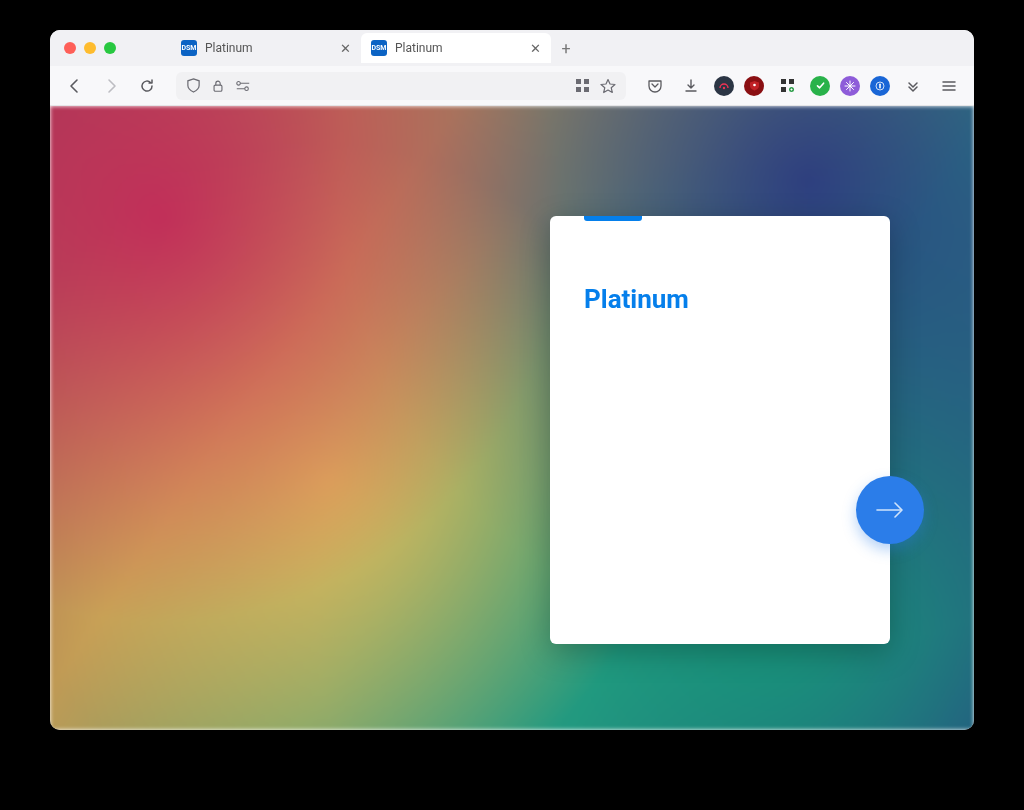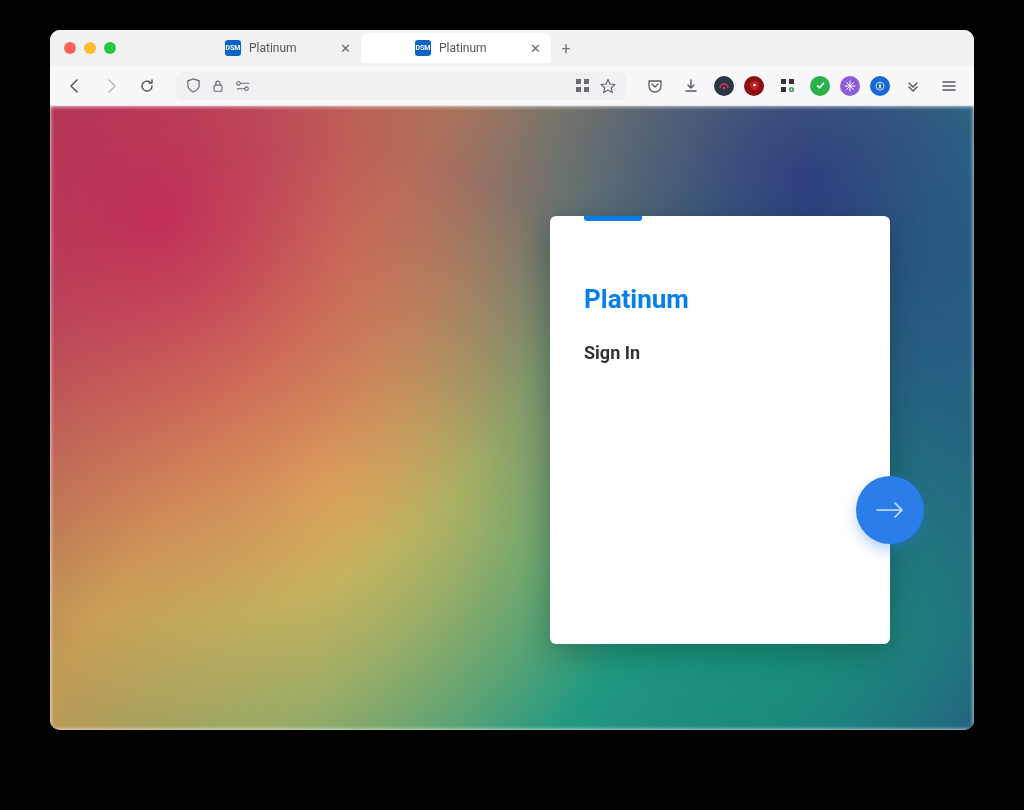--- a/index.html
+++ b/index.html
@@ -57,21 +57,21 @@
     }
     .tab.inactive { background: transparent; }
     .tab.active {
       background: #fff;
       border-top-left-radius: 6px;
       border-top-right-radius: 6px;
     }
     .tab .favicon {
       width: 16px; height: 16px; background: #0b63c4; border-radius: 3px;
       display:flex; align-items:center; justify-content:center;
-      color:#fff; font-size:7px; font-weight:700;margin-left:44px;
+      color:#fff; font-size:7px; font-weight:700;
     }
     .tab .title { flex: 1; white-space: nowrap; overflow: hidden; text-overflow: ellipsis; }
     .tab .close { font-size: 13px; color:#666; }
     .newtab {
       width: 30px; height: 30px; display:flex; align-items:center; justify-content:center;
       color:#777; font-size:16px;
     }
     
     .toolbar {
       height: 40px;
@@ -311,21 +311,20 @@
           </svg>
       </div>
     </div>
   </div>
 
   <div class="viewport">
     <div class="bg"></div>
     <div class="login-card">
       <div class="top-accent"></div>
       <div class="brand">Platinum</div>
-      <div class="signin-title">Sign In</div>
       <div class="next-btn">
         <span>
           <svg viewBox="0 0 30 24" width="30" height="24">
               <line x1="2" y1="12" x2="26" y2="12" stroke="#cfe3fb" stroke-width="1.6" stroke-linecap="round"></line>
               <path d="M20 5 L27 12 L20 19" stroke="#cfe3fb" stroke-width="1.6" fill="none" stroke-linecap="round" stroke-linejoin="round"></path>
             </svg>
         </span>
       </div>
     </div>
   </div>

